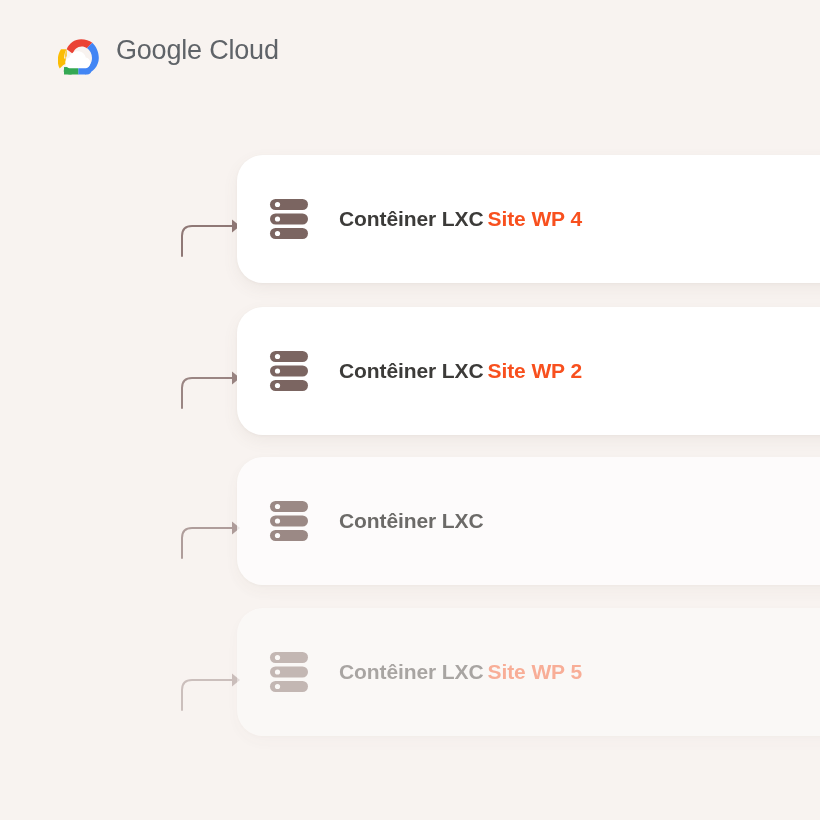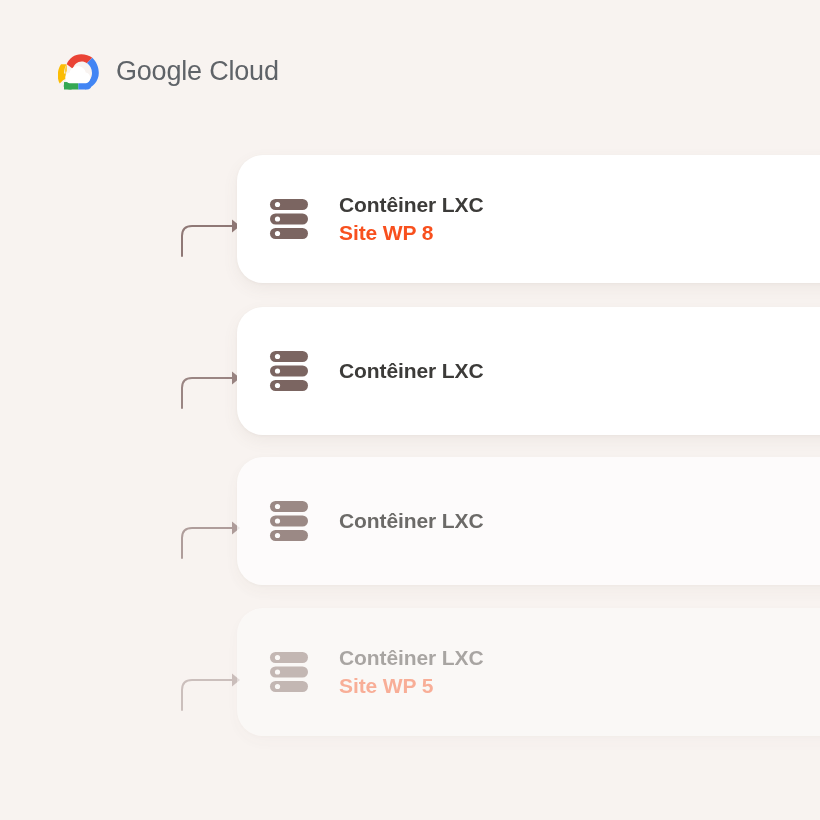--- a/index.html
+++ b/index.html
@@ -20,23 +20,22 @@
     inset: 0;
     width: 820px;
     height: 820px;
     overflow: hidden;
   }
 
   
   #brand {
     position: absolute;
     left: 58px;
-    top: 52px;
+    top: 37px;
     display: flex;
-    align-items: center;
     gap: 12px;
   }
   #brand .gc-mark {
     width: 46px;
     height: 40px;
     display: block;
   }
   #brand .wordmark {
     font-size: 27px;
     letter-spacing: -0.2px;
@@ -83,21 +82,21 @@
   .card.c4 { top: 608px; opacity: 0.42; }
 
   .card-icon {
     width: 40px;
     height: 44px;
     flex: 0 0 auto;
     margin-right: 30px;
   }
   .card-text {
     display: flex;
-    flex-direction: column;
+    flex-direction: row;
     gap: 4px;
   }
   .card-title {
     font-size: 21px;
     font-weight: bold;
     color: #3c3b39;
     letter-spacing: -0.1px;
     line-height: 1.12;
     white-space: nowrap;
   }
@@ -175,35 +174,36 @@
     <svg class="card-icon" viewBox="0 0 40 44">
       <rect x="1" y="2" width="38" height="11" rx="5.5" fill="#7b6561"></rect>
       <rect x="1" y="16.5" width="38" height="11" rx="5.5" fill="#7b6561"></rect>
       <rect x="1" y="31" width="38" height="11" rx="5.5" fill="#7b6561"></rect>
       <circle cx="8.5" cy="7.5" r="2.6" fill="#ffffff"></circle>
       <circle cx="8.5" cy="22" r="2.6" fill="#ffffff"></circle>
       <circle cx="8.5" cy="36.5" r="2.6" fill="#ffffff"></circle>
     </svg>
     <div class="card-text">
       <div class="card-title">Contêiner LXC</div>
-      <div class="card-subtitle">Site WP 8</div>
+      <div class="card-subtitle">Site WP 4</div>
     </div>
   </div>
 
   <div class="card c2">
     <svg class="card-icon" viewBox="0 0 40 44">
       <rect x="1" y="2" width="38" height="11" rx="5.5" fill="#7b6561"></rect>
       <rect x="1" y="16.5" width="38" height="11" rx="5.5" fill="#7b6561"></rect>
       <rect x="1" y="31" width="38" height="11" rx="5.5" fill="#7b6561"></rect>
       <circle cx="8.5" cy="7.5" r="2.6" fill="#ffffff"></circle>
       <circle cx="8.5" cy="22" r="2.6" fill="#ffffff"></circle>
       <circle cx="8.5" cy="36.5" r="2.6" fill="#ffffff"></circle>
     </svg>
     <div class="card-text">
       <div class="card-title">Contêiner LXC</div>
+      <div class="card-subtitle">Site WP 2</div>
     </div>
   </div>
 
   <div class="card c3">
     <svg class="card-icon" viewBox="0 0 40 44">
       <rect x="1" y="2" width="38" height="11" rx="5.5" fill="#7b6561"></rect>
       <rect x="1" y="16.5" width="38" height="11" rx="5.5" fill="#7b6561"></rect>
       <rect x="1" y="31" width="38" height="11" rx="5.5" fill="#7b6561"></rect>
       <circle cx="8.5" cy="7.5" r="2.6" fill="#ffffff"></circle>
       <circle cx="8.5" cy="22" r="2.6" fill="#ffffff"></circle>

